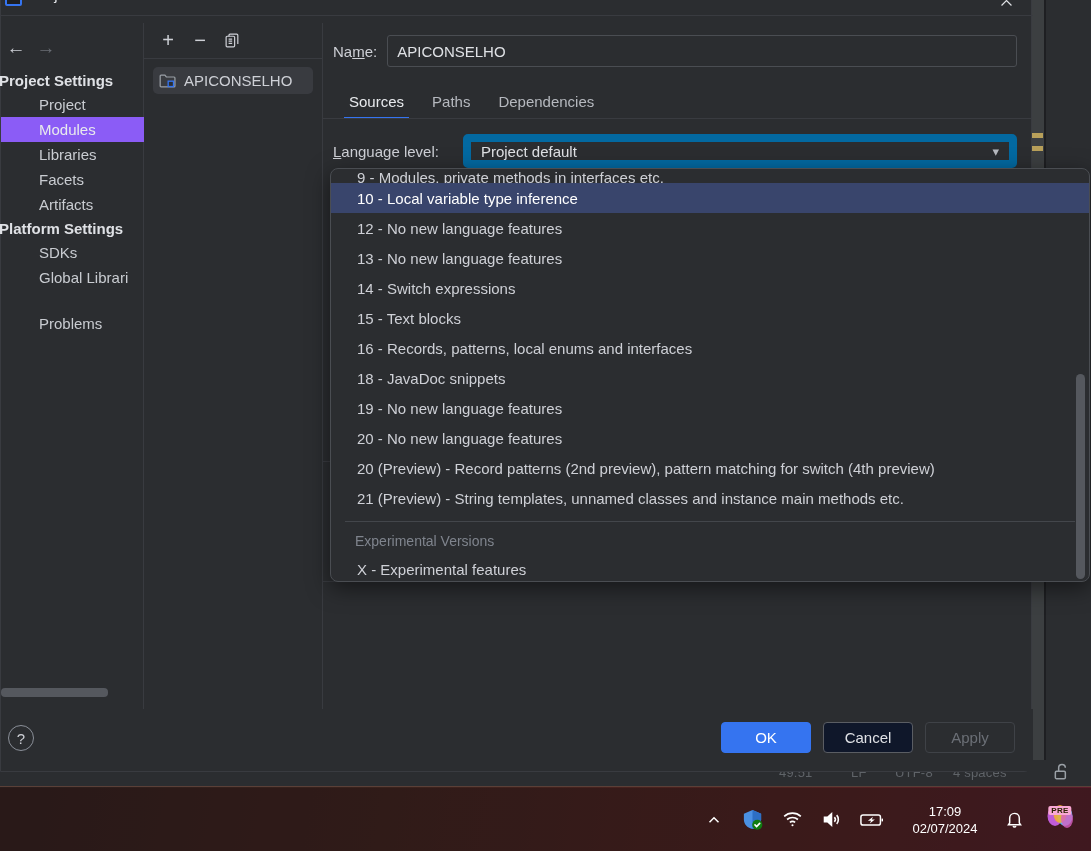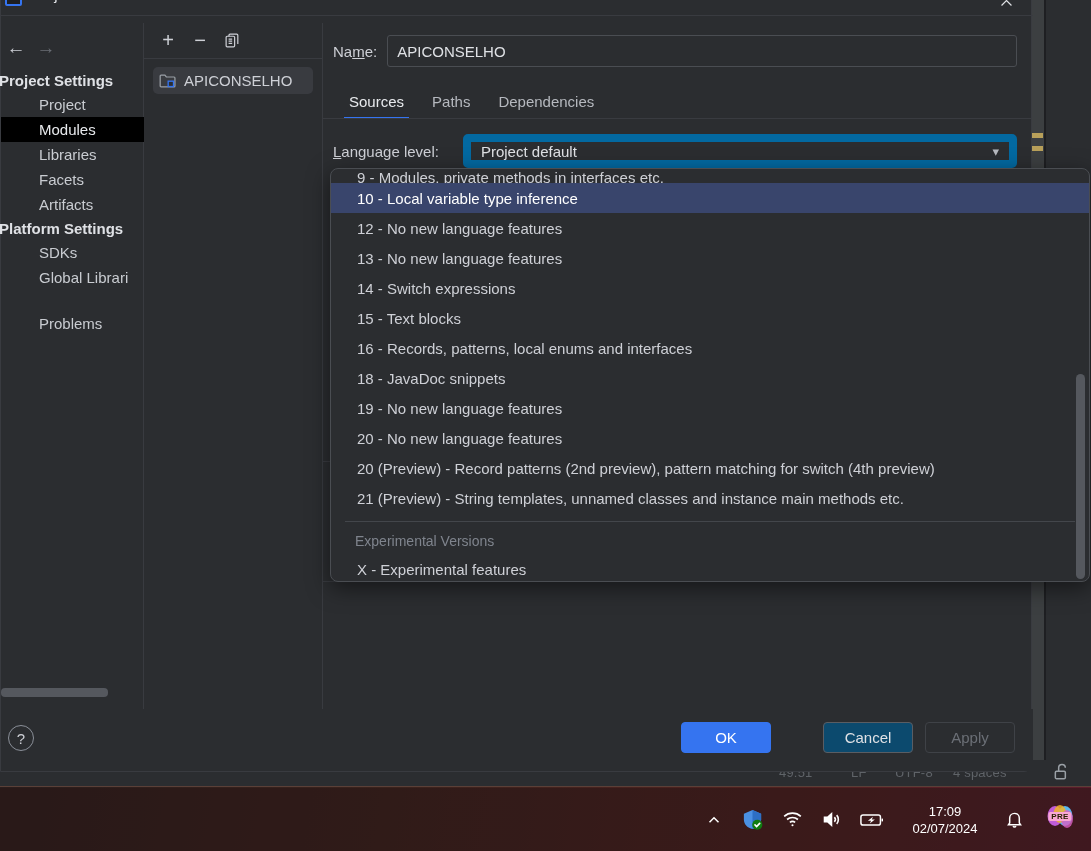--- a/index.html
+++ b/index.html
@@ -117,21 +117,21 @@
   .nav-list { position: absolute; left: 0; top: 46px; width: 143px; }
   .nav-group {
     font-size: 15px; font-weight: bold; color: #dfe1e5;
     padding: 3px 0 3px 0px; margin-left: -2px; white-space: nowrap;
     overflow: hidden;
   }
   .nav-item {
     font-size: 15px; color: #c9ccd1; padding: 4px 16px 4px 38px;
     white-space: nowrap; cursor: pointer;
   }
-  .nav-item.selected { background: #000000; color: #e8eaed; }
+  .nav-item.selected { background: #8b5cf6; color: #e8eaed; }
   .nav-spacer { height: 21px; }
 
   .sidebar-hscroll {
     position: absolute; left: 0; bottom: 12px; width: 107px; height: 9px;
     background: #55585e; border-radius: 4px;
   }
 
   
   .modules-panel {
     position: relative; width: 179px; flex: 0 0 179px;
@@ -243,21 +243,21 @@
   .footer-buttons {
     position: absolute; right: 18px; top: 13px; display: flex; gap: 12px;
   }
   .btn {
     height: 31px; min-width: 90px; padding: 0 2px; border-radius: 4px;
     font-size: 15px; cursor: pointer; border: 1px solid transparent;
     display: flex; align-items: center; justify-content: center;
     font-family: "Liberation Sans", sans-serif;
   }
   .btn-ok { background: #3574f0; color: #ffffff; border-color: #3574f0; }
-  .btn-cancel { background: #0c4a6e; color: #dfe1e5; border-color: #5a5d63; margin-left: 40px; }
+  .btn-cancel { background: #0f172a; color: #dfe1e5; border-color: #5a5d63; }
   .btn-apply { background: #2b2d30; color: #6b6f76; border-color: #3f4247; }
 
   
   .dropdown {
     position: absolute; left: 330px; top: 168px; width: 760px; height: 414px;
     background: #2b2d30; border: 1px solid #4a4d52;
     border-radius: 8px; overflow: hidden;
     box-shadow: 0 6px 22px rgba(0,0,0,.5);
   }
   .dd-scroll { position: absolute; inset: 0; }
@@ -285,21 +285,21 @@
     display: flex; align-items: center; justify-content: flex-end;
     gap: 0px; padding-right: 14px;
   }
   .tray { display: flex; align-items: center; gap: 18px; }
   .tray-item { display: flex; align-items: center; justify-content: center; cursor: pointer; color: #ffffff; }
   .tray-clock {
     color: #ffffff; font-size: 13px; line-height: 17px; text-align: center;
     cursor: pointer; min-width: 82px;
   }
   .pre-badge {
-    position: absolute; bottom: 16px; left: 50%; transform: translateX(-50%);
+    position: absolute; bottom: 22px; left: 50%; transform: translateX(-50%);
     background: #f9a8d4; color: #2b2100; font-size: 8px; font-weight: bold;
     padding: 0px 3px; border-radius: 2px; letter-spacing: .3px;
   }
   .copilot-icon { position: relative; width: 34px; height: 34px; }
 </style>
 </head>
 <body>
 
 <div id="root">
 

